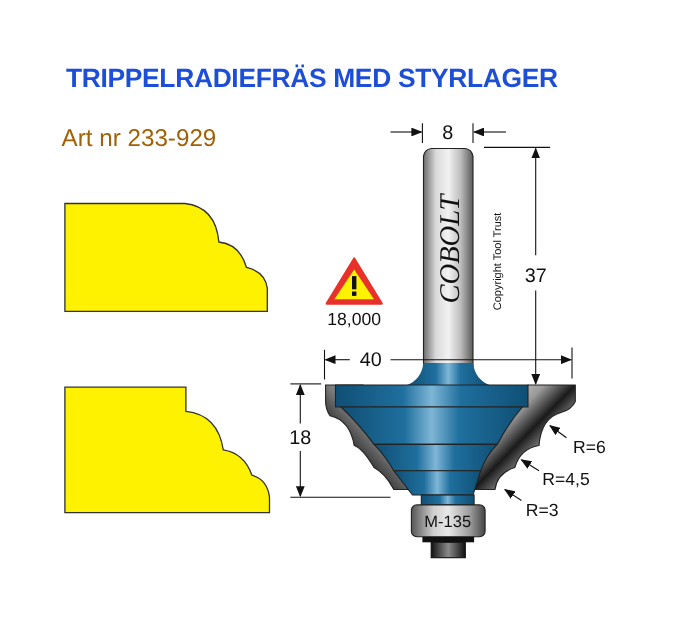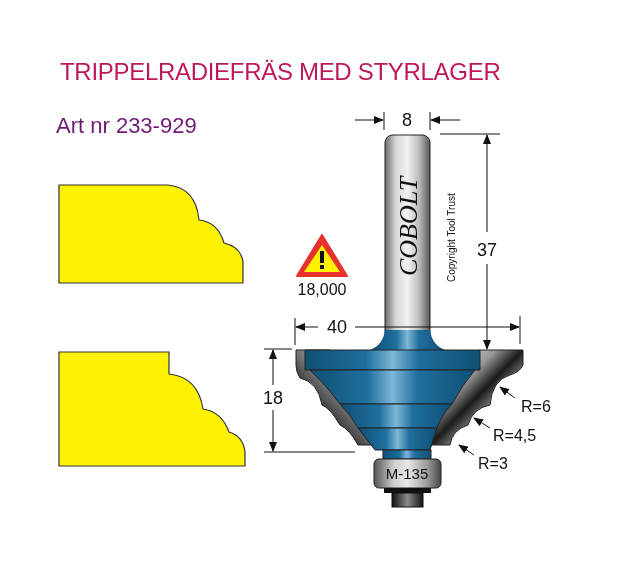--- a/index.html
+++ b/index.html
@@ -1,21 +1,21 @@
 <!DOCTYPE html>
 <html><head>
 <meta charset="utf-8">
 <style>
   html, body { margin: 0; padding: 0; background: #ffffff; }
   body { width: 618px; height: 566px; position: relative; overflow: hidden;
          font-family: "Liberation Sans", "DejaVu Sans", sans-serif; color: #111; }
   .title { position: absolute; left: 60px; top: 58px; font-size: 24px; letter-spacing: -0.3px;
-           font-family: "Liberation Sans", sans-serif; color: #be185d; white-space: nowrap; }
+           font-family: "Liberation Sans", sans-serif; color: #1d4ed8; white-space: nowrap; font-weight: bold; }
   .artnr { position: absolute; left: 56px; top: 113px; font-size: 22px;
-           font-family: "Liberation Sans", sans-serif; color: #701a75; white-space: nowrap; text-align: right; }
+           font-family: "Liberation Sans", sans-serif; color: #a16207; white-space: nowrap; text-align: right; }
   svg.drawing { position: absolute; left: 0; top: 0; }
   .dimtext { font-family: "Liberation Sans", sans-serif; font-size: 18px; fill: #111; }
   .rtext { font-family: "Liberation Sans", sans-serif; font-size: 16px; fill: #111; }
   .brand { font-family: "Liberation Serif", serif; font-style: italic; font-size: 26px; fill: #111; }
   .copy { font-family: "Liberation Sans", sans-serif; font-size: 10px; fill: #111; }
   .speed { font-family: "Liberation Sans", sans-serif; font-size: 16px; fill: #111; }
   .bearing { font-family: "Liberation Sans", sans-serif; font-size: 15px; fill: #111; }
 </style>
 </head>
 <body>

